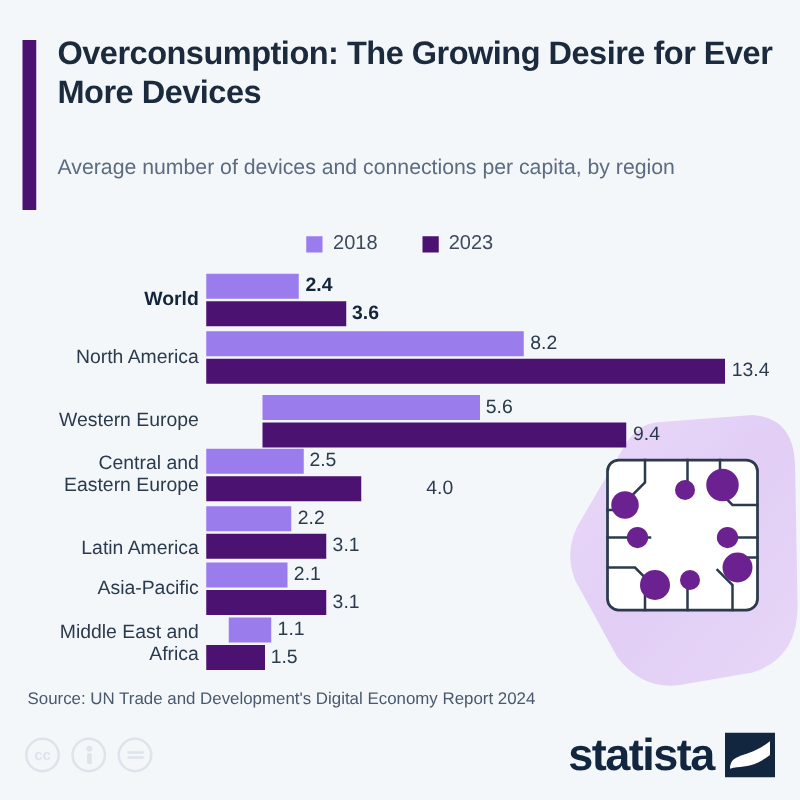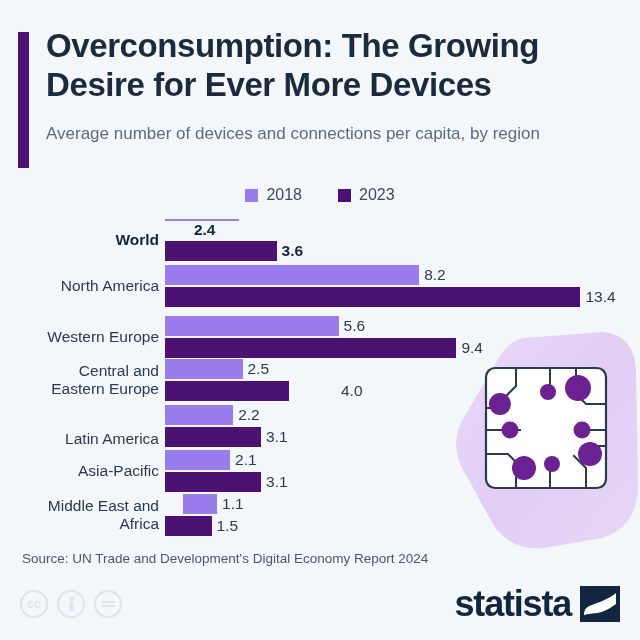--- a/index.html
+++ b/index.html
@@ -34,21 +34,21 @@
     top: 32px;
     width: 11px;
     height: 136px;
     background: #4b1271;
   }
   .title {
     position: absolute;
     left: 46px;
     top: 27px;
     width: 580px;
-    font-size: 33px;
+    font-size: 26px;
     font-weight: bold;
     line-height: 1.18;
     letter-spacing: -0.4px;
     color: #1b2a3d;
   }
   .subtitle {
     position: absolute;
     left: 46px;
     top: 122px;
     width: 560px;
@@ -253,21 +253,21 @@
           <circle cx="66" cy="96" r="8"></circle>
         </g>
       </g>
     </svg>
   </div>
 
   <div class="chart">
       <div class="row bold" style="top: 0px; height: 44px;">
         <div class="row-label">World</div>
         <div class="bars">
-          <div class="bar-track" style="top: 1px; flex-direction: column;">
+          <div class="bar-track" style="top: 1px;">
             <span class="bar" style="width: 74.4px; background: rgb(155, 124, 237);"></span>
             <span class="bar-value">2.4</span>
           </div>
           <div class="bar-track" style="top: 23px;">
             <span class="bar" style="width: 111.6px; background: rgb(75, 18, 113);"></span>
             <span class="bar-value">3.6</span>
           </div>
         </div>
       </div>
       <div class="row" style="top: 46px; height: 44px;">
@@ -276,21 +276,21 @@
           <div class="bar-track" style="top: 1px;">
             <span class="bar" style="width: 254.2px; background: rgb(155, 124, 237);"></span>
             <span class="bar-value">8.2</span>
           </div>
           <div class="bar-track" style="top: 23px;">
             <span class="bar" style="width: 415.4px; background: rgb(75, 18, 113);"></span>
             <span class="bar-value">13.4</span>
           </div>
         </div>
       </div>
-      <div class="row" style="top: 97px; height: 44px;">
+      <div class="row" style="top: 97px; height: 44px; gap: 45px;">
         <div class="row-label">Western Europe</div>
         <div class="bars">
           <div class="bar-track" style="top: 1px;">
             <span class="bar" style="width: 173.6px; background: rgb(155, 124, 237);"></span>
             <span class="bar-value">5.6</span>
           </div>
           <div class="bar-track" style="top: 23px;">
             <span class="bar" style="width: 291.4px; background: rgb(75, 18, 113);"></span>
             <span class="bar-value">9.4</span>
           </div>

